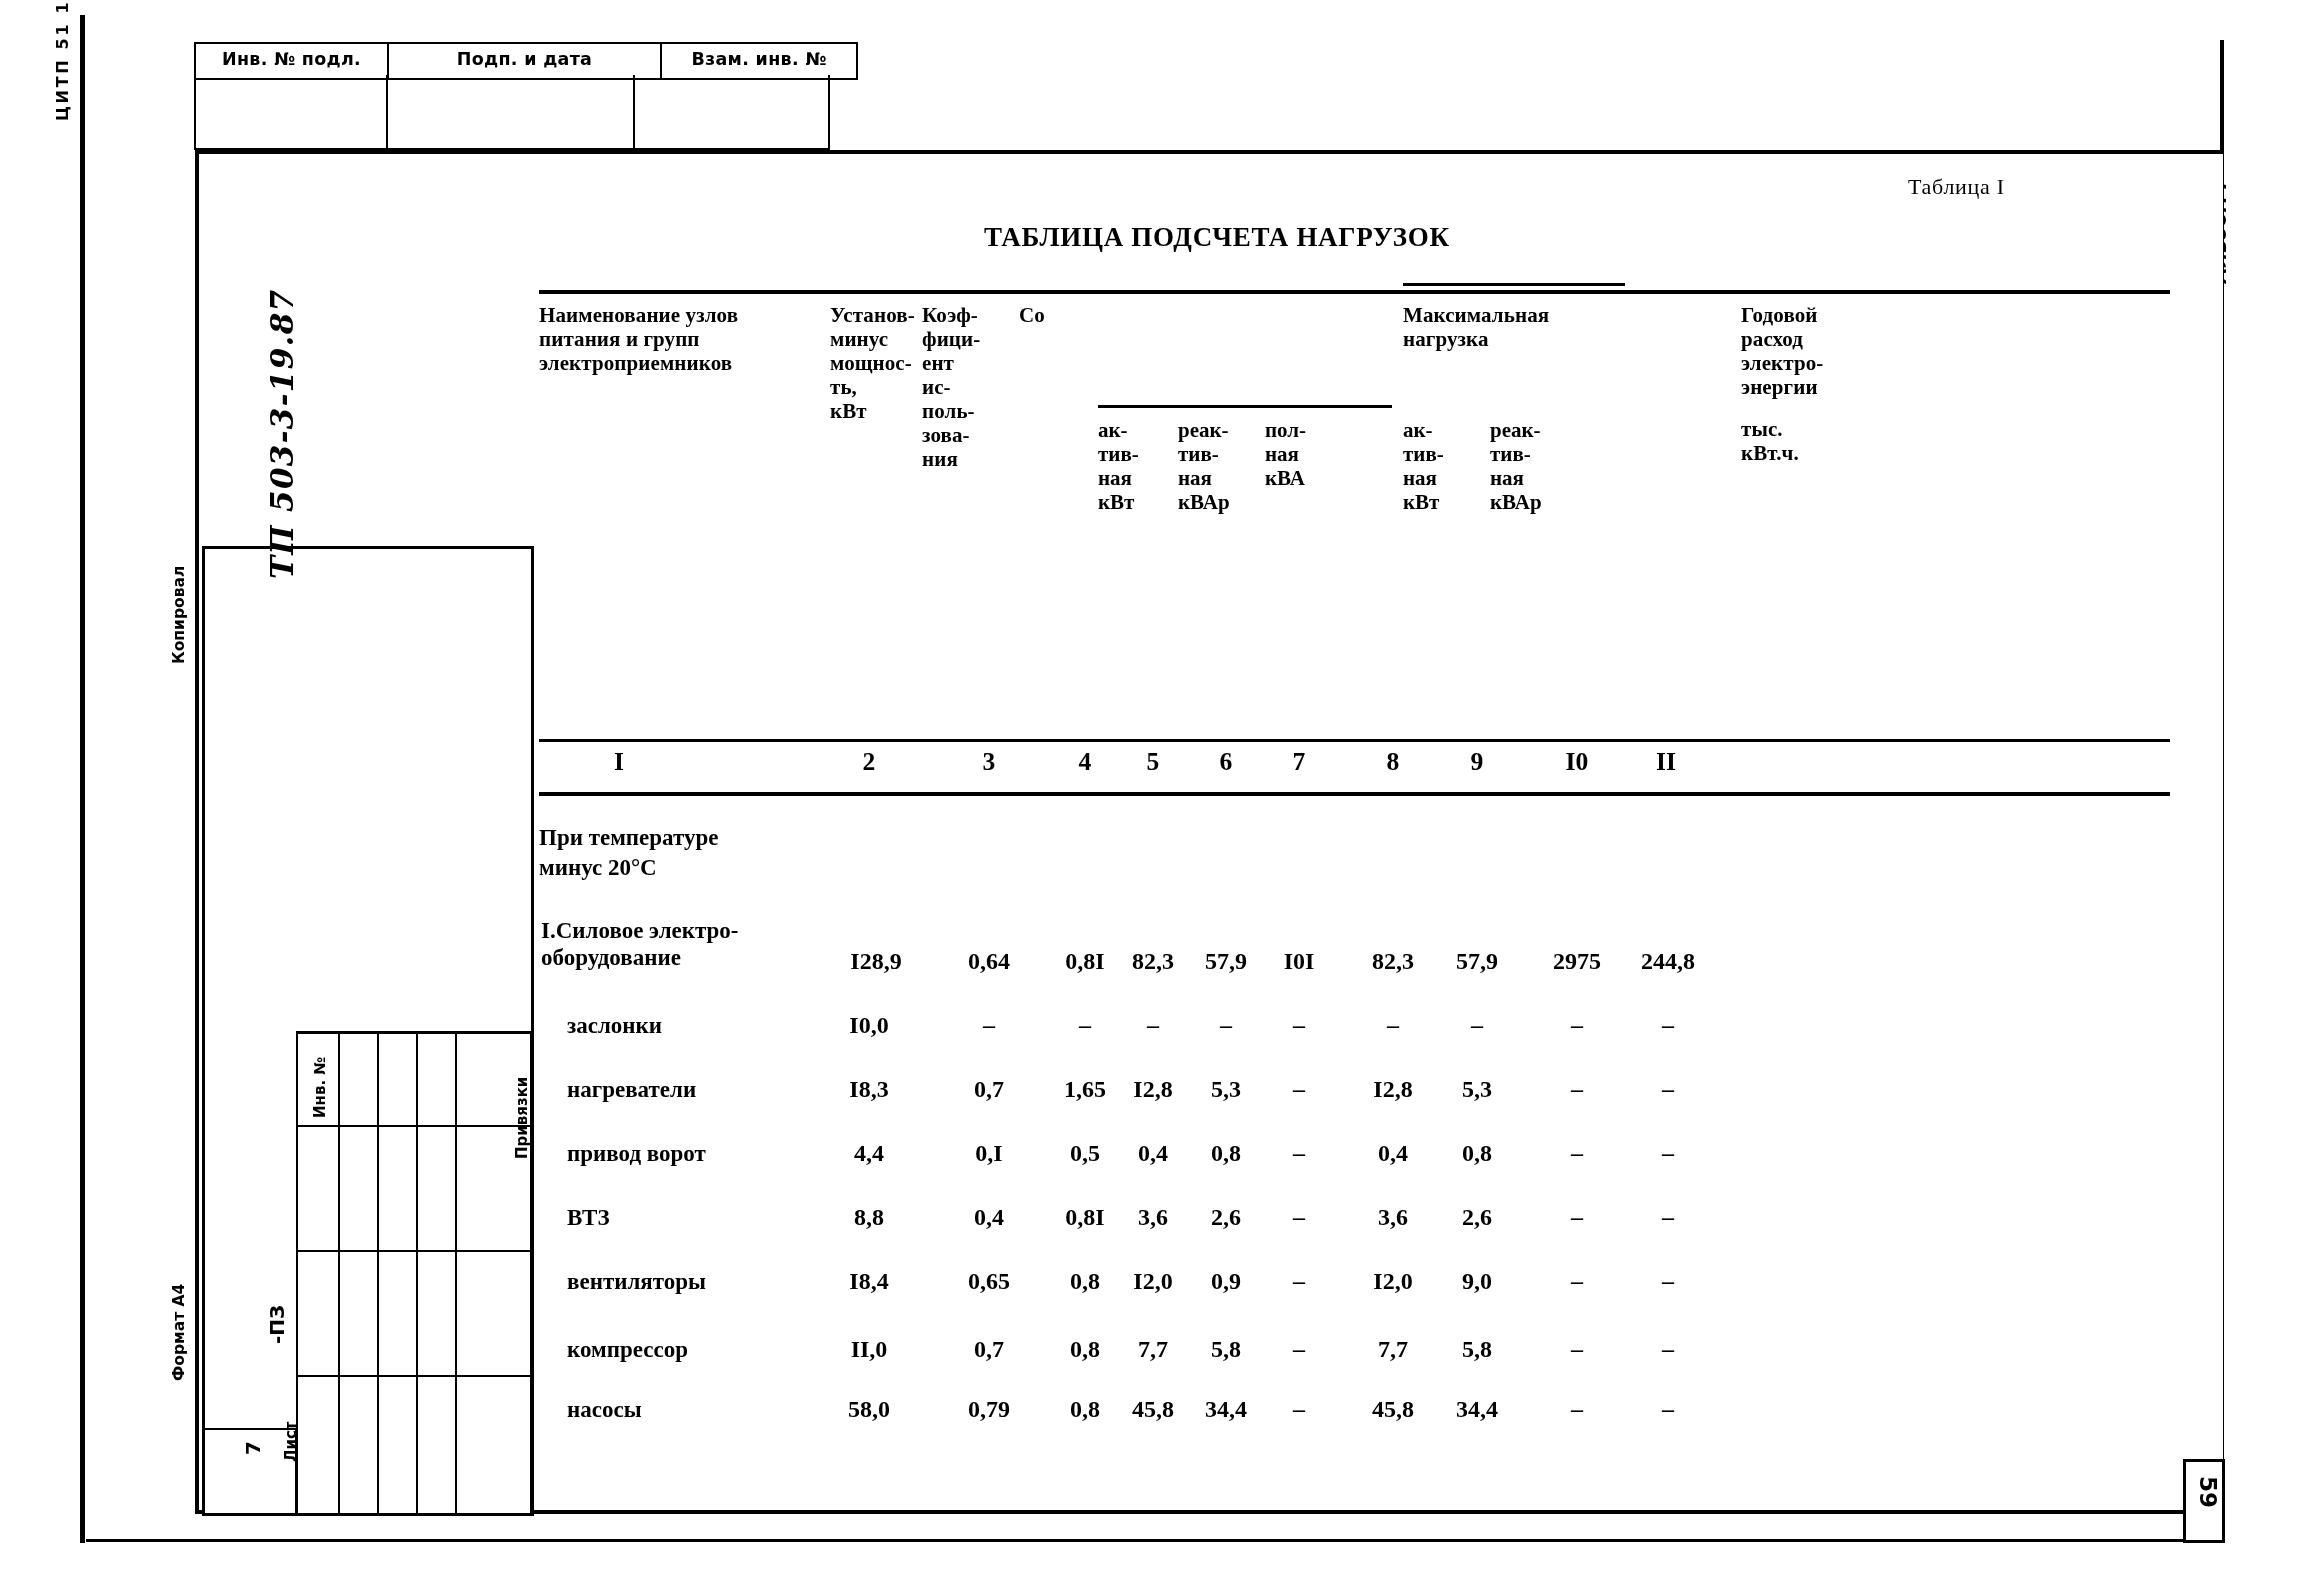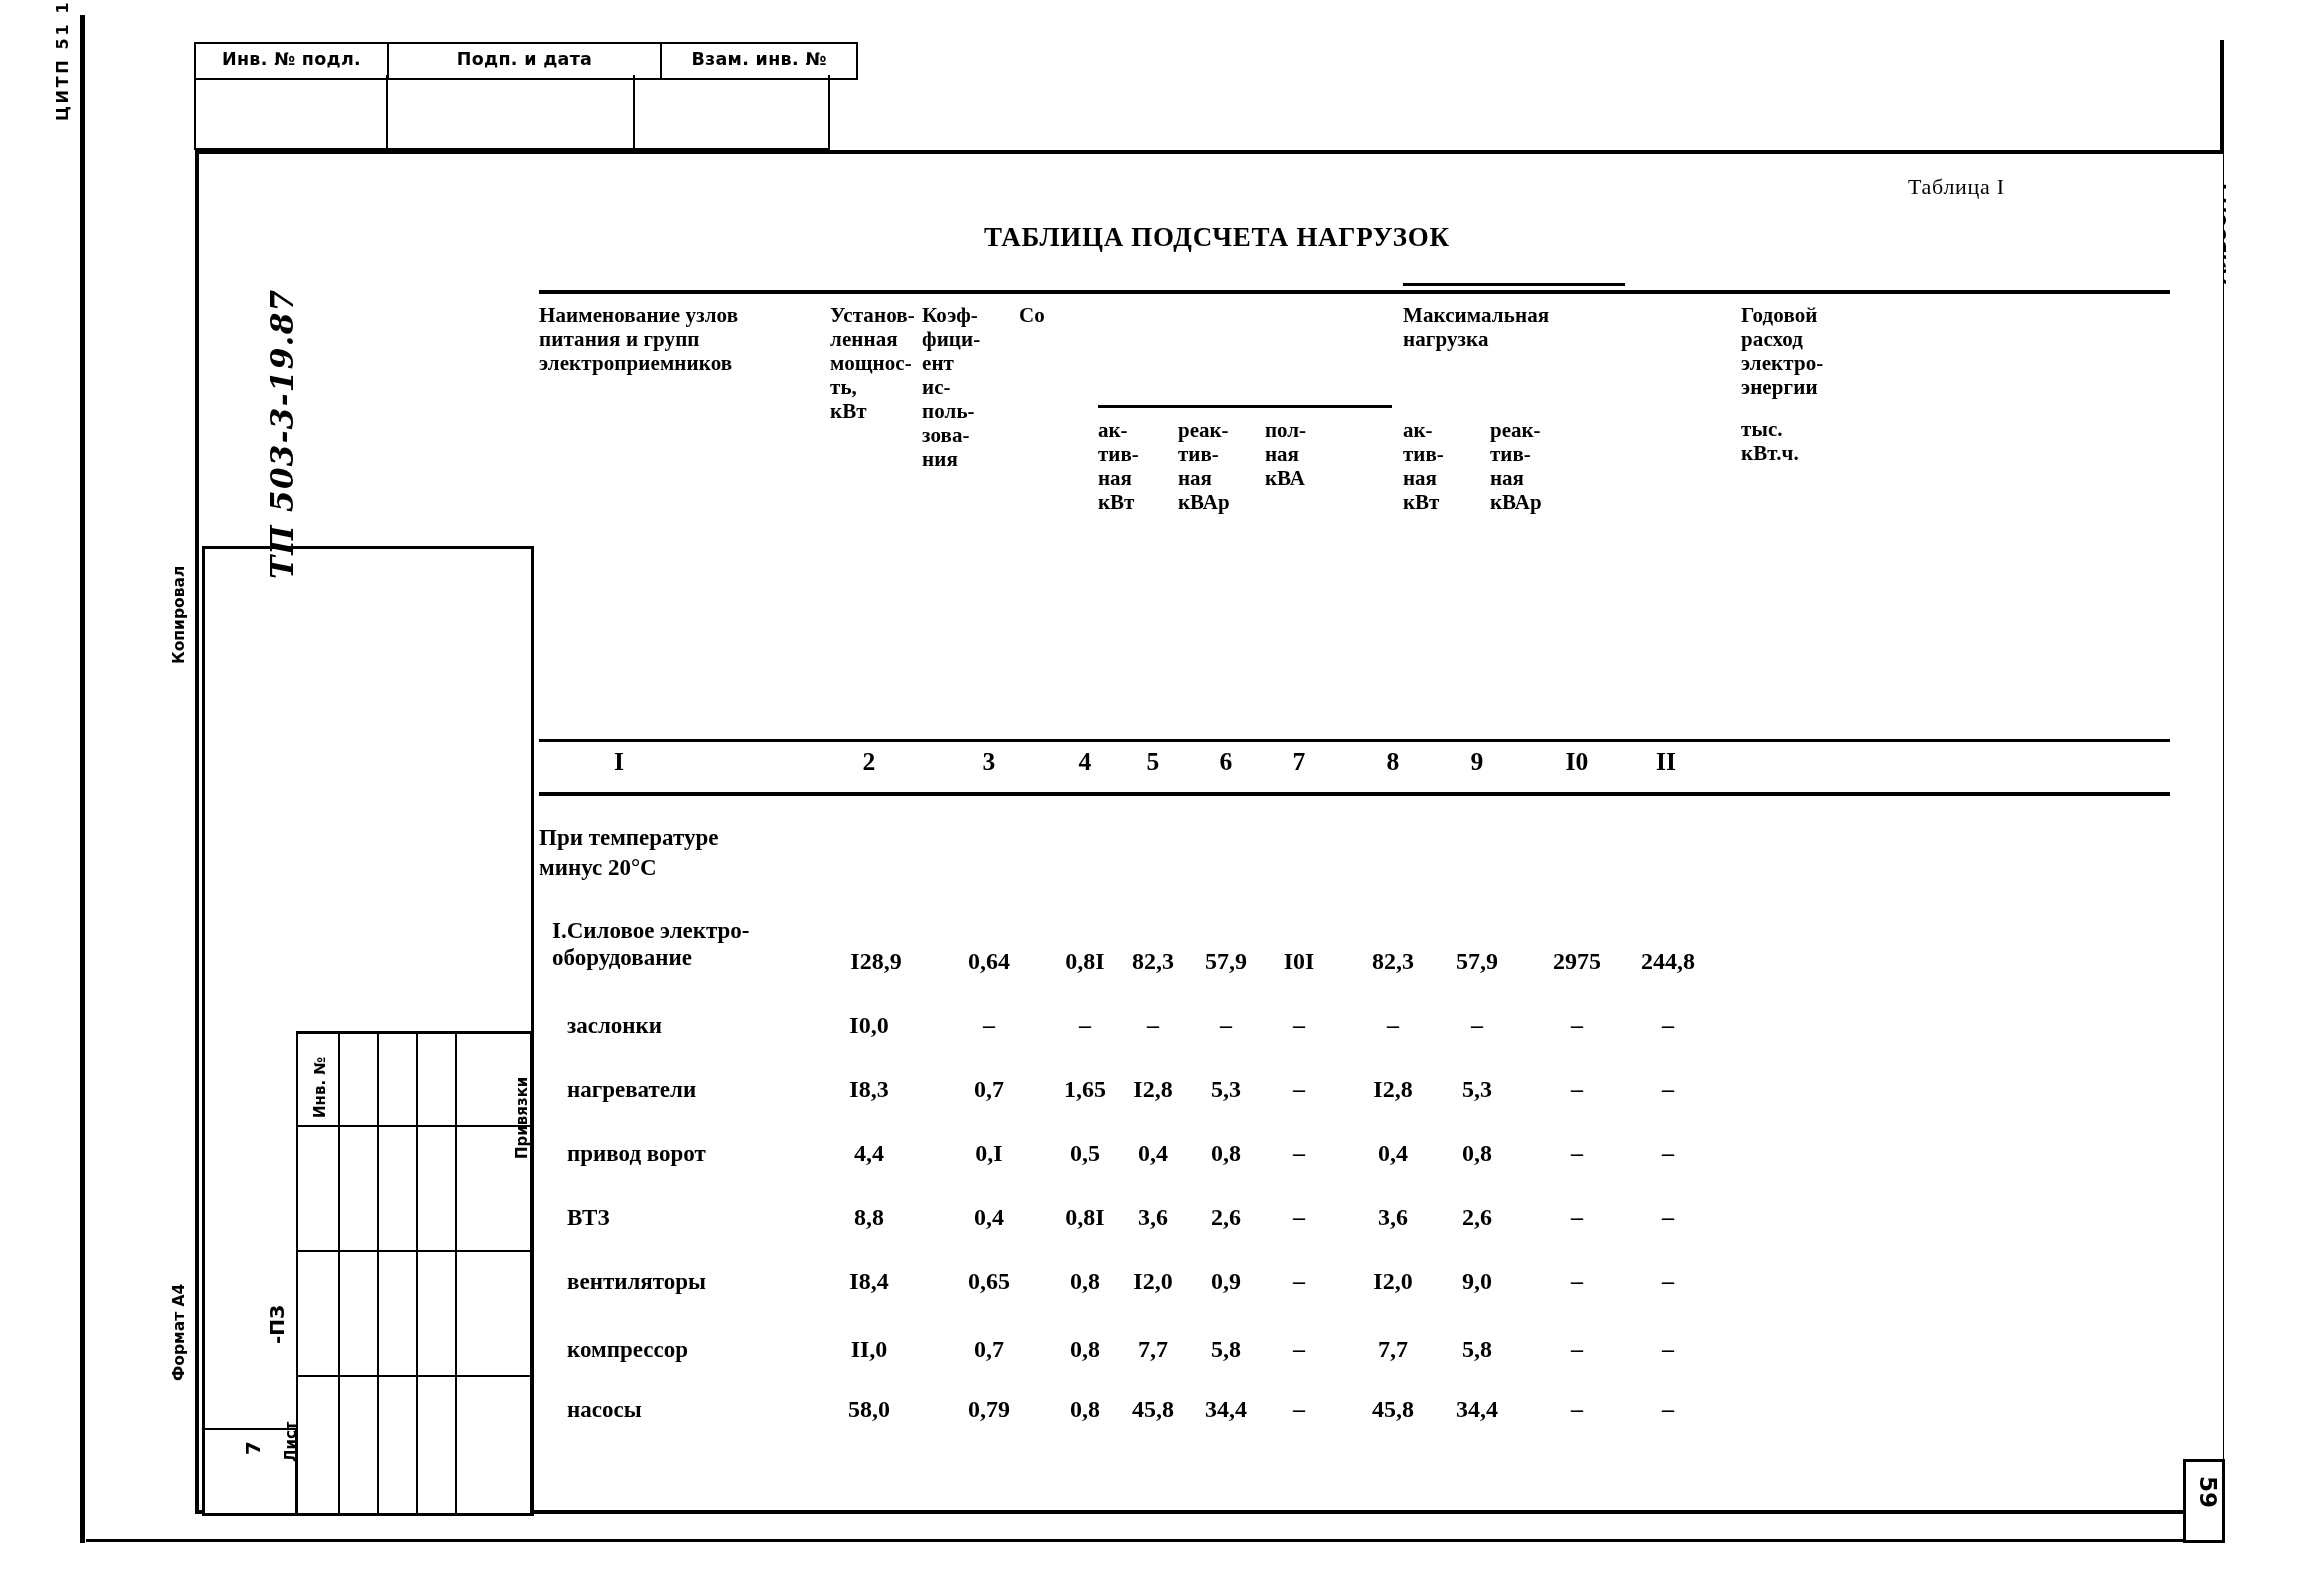--- a/index.html
+++ b/index.html
@@ -263,21 +263,21 @@
     font-family: "Liberation Serif", serif;
     font-size: 25.6px;
     font-weight: bold;
     text-align: center;
     transform: translateX(-50%);
   }
 
   #body-rows { position: relative; }
   .drow { position: relative; height: 49px; }
   .drow .rlabel {
-    position: absolute; left: 13px; top: 0;
+    position: absolute; left: 2px; top: 0;
     font-family: "Liberation Serif", serif;
     font-size: 23px;
     font-weight: bold;
     line-height: 27px;
     white-space: pre-line;
   }
   .drow .val {
     position: absolute; top: 0;
     font-family: "Liberation Serif", serif;
     font-size: 24px;
@@ -374,21 +374,21 @@
 
   <div class="rule-thick"></div>
 
   <div class="hdr-row">
 
     <div class="hdr-cell" style="left: 0px; top: 9.4px; width: 283px; white-space: pre-line;">Наименование узлов
 питания и групп
 электроприемников</div>
 
     <div class="hdr-cell" style="left: 291px; top: 9.4px; width: 81px; white-space: pre-line;">Установ-
-ленная
+минус
 мощнос-
 ть,
 кВт</div>
 
     <div class="hdr-cell" style="left: 383px; top: 9.4px; width: 80px; white-space: pre-line;">Коэф-
 фици-
 ент
 ис-
 поль-
 зова-

